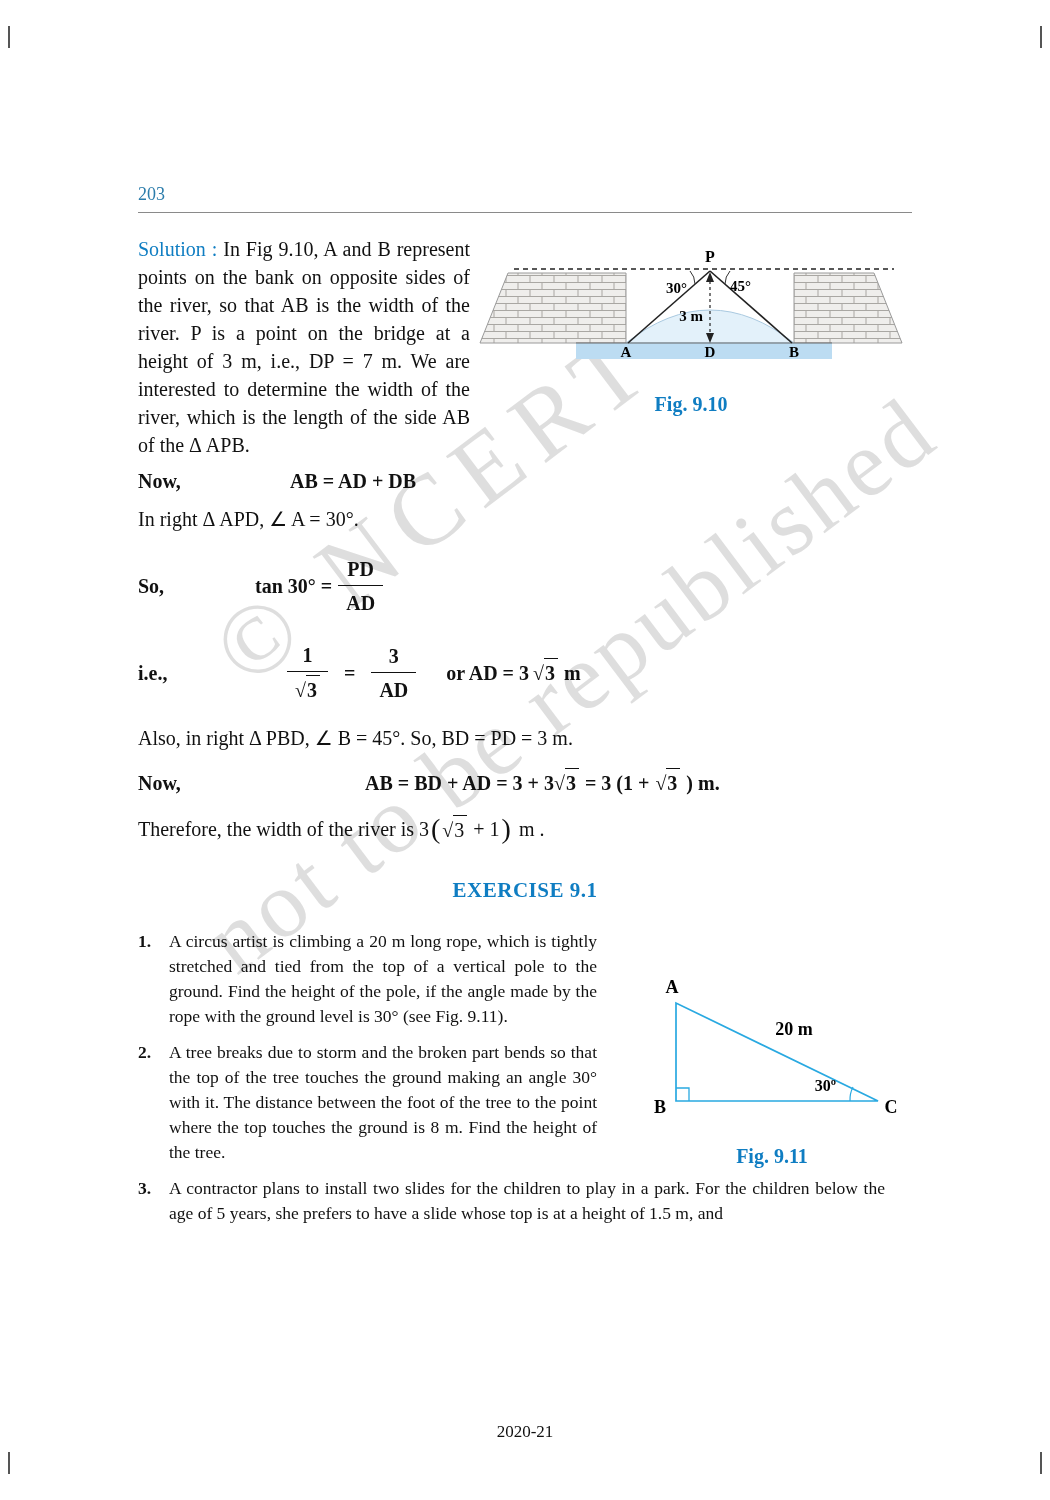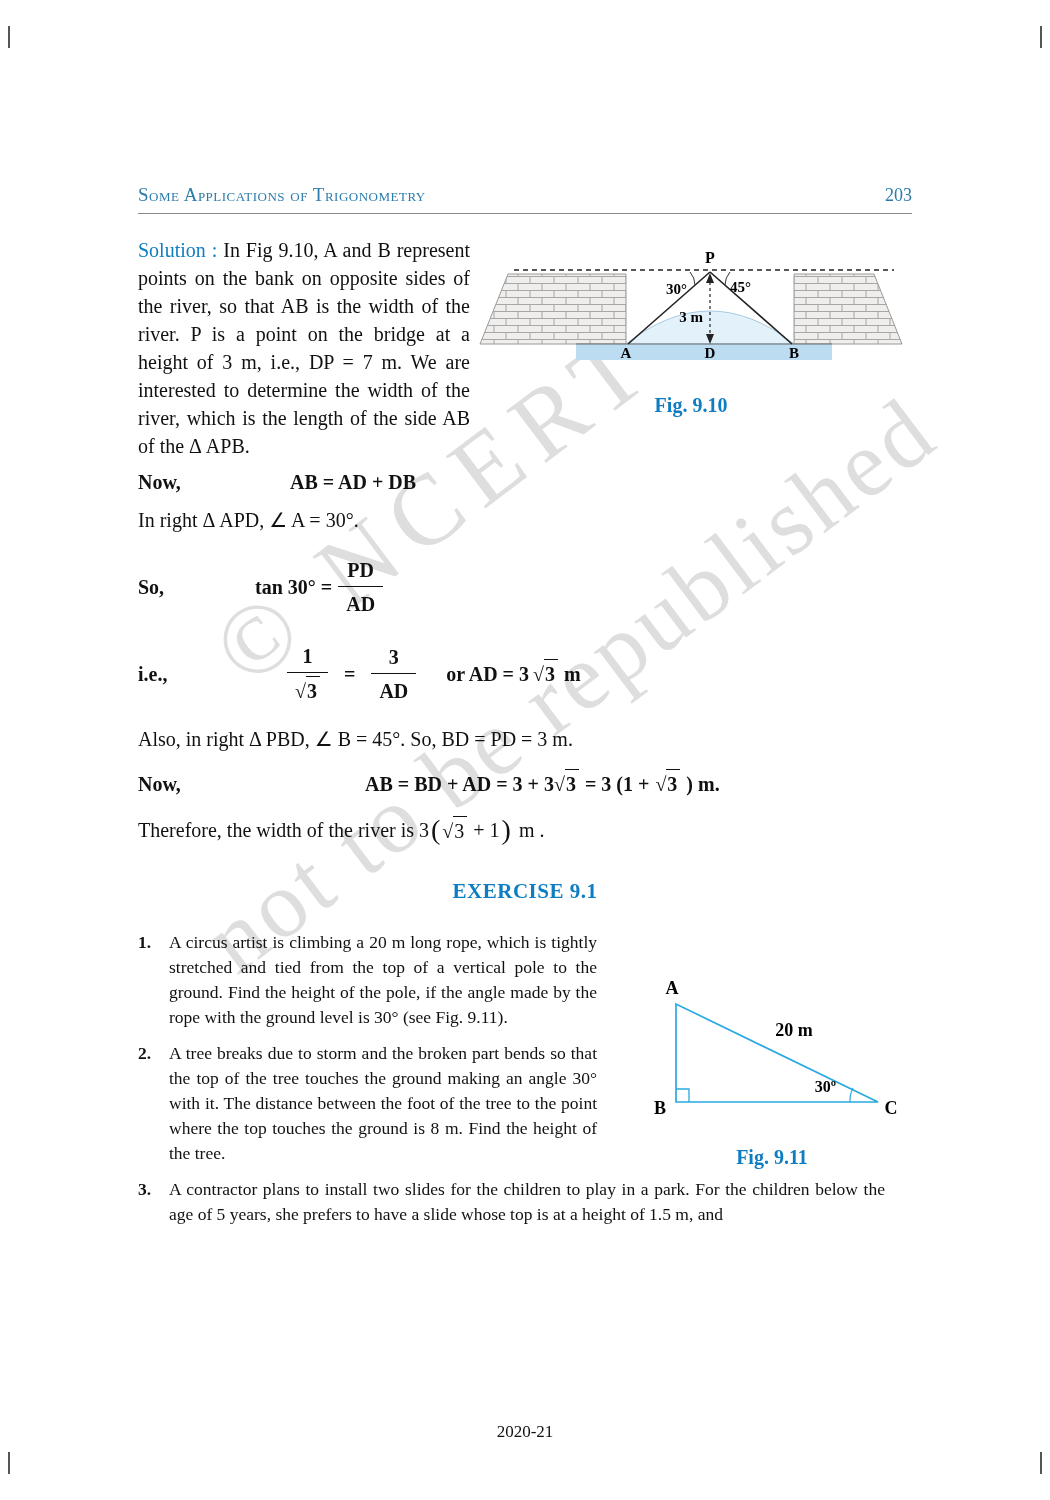--- a/index.html
+++ b/index.html
@@ -112,21 +112,20 @@
   <div class="crop br"></div>
 
   <div class="watermark">
     <div class="wm1">© NCERT</div>
     <div class="wm2">not to be republished</div>
   </div>
 
   <div class="content">
 
     <div class="header">
-      <span class="htitle">Some Applications of Trigonometry</span>
       <span class="hpage">203</span>
     </div>
     <hr class="hrule">
 
     <div class="solrow">
       <p class="solpara">
         <span class="sollabel">Solution :</span>
         <span>In Fig 9.10, A and B represent points on the bank on opposite sides of the river, so that AB is the width of the river. P is a point on the bridge at a height of 3 m, i.e., DP = 7 m. We are interested to determine the width of the river, which is the length of the side AB of the Δ APB.</span>
       </p>
 

